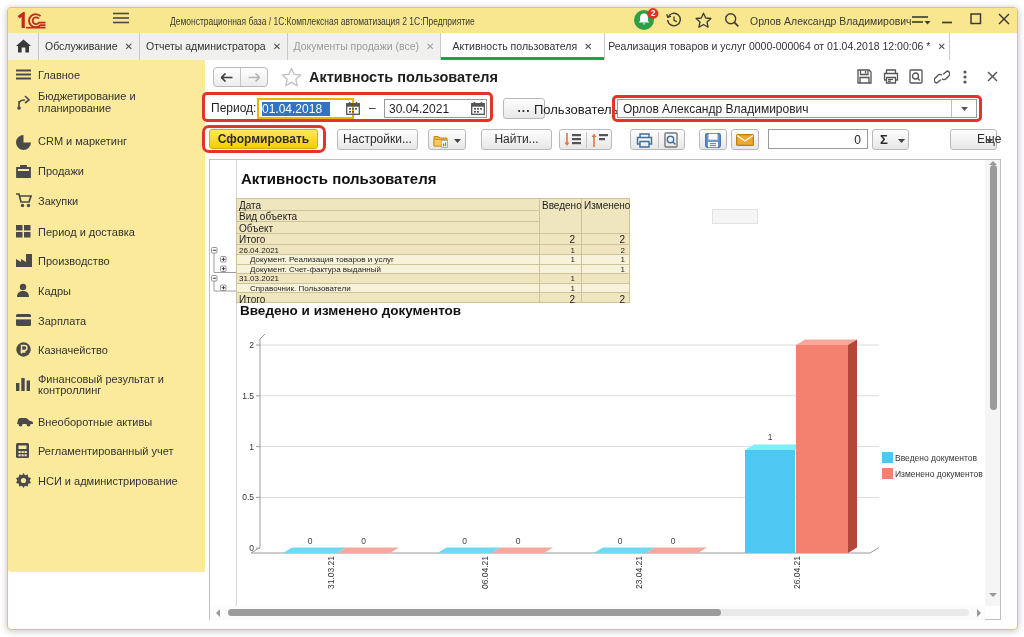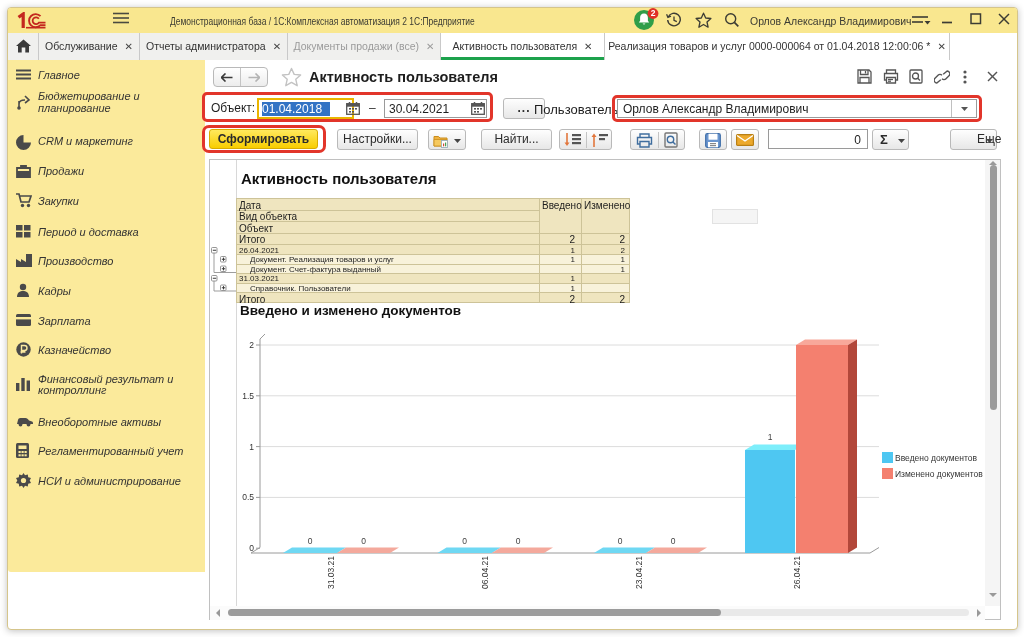--- a/index.html
+++ b/index.html
@@ -2,21 +2,21 @@
 <html><head><meta charset="utf-8">
 <style>
 *{margin:0;padding:0;box-sizing:border-box;}
 html,body{width:1024px;height:637px;background:#fff;font-family:"Liberation Sans",sans-serif;overflow:hidden;position:relative;}
 .abs{position:absolute;}
 #win{position:absolute;left:7px;top:7px;width:1011px;height:623px;background:#fff;border:1px solid #d5c58b;border-radius:4px;box-shadow:0 1px 7px rgba(0,0,0,.25);}
 #titlebar{position:absolute;left:8px;top:8px;width:1009px;height:25px;background:#f9e78f;border-radius:3px 3px 0 0;}
 #tabs{position:absolute;left:8px;top:33px;width:1009px;height:27px;background:#fff;}
 .tab{position:absolute;top:0;height:27px;background:#f0f0ee;border-right:1px solid #c9c9c9;color:#333;font-size:10.5px;line-height:26px;text-align:center;white-space:nowrap;overflow:hidden;}
 .tab .x{color:#444;margin-left:7px;font-size:10px;}
-#sidebar{position:absolute;left:8px;top:60px;width:197px;height:512px;background:#fbea9b;border-radius:0 0 0 3px;font-style:italic;}
+#sidebar{position:absolute;left:8px;top:60px;width:197px;height:512px;background:#fbea9b;border-radius:0 0 0 3px;}
 .sbi{position:absolute;left:8px;width:188px;color:#333;font-size:11px;line-height:11.5px;}
 .sbi svg{position:absolute;left:0px;}
 .sbi .t{position:absolute;left:22px;}
 .toolbtn{position:absolute;height:21px;background:linear-gradient(#fefefe,#e7e7e7);border:1px solid #b9b9b9;border-radius:3px;color:#2b2b2b;font-size:12px;text-align:center;line-height:19px;}
 .redbox{position:absolute;border:3px solid #e2352a;border-radius:5px;}
 .cell{position:absolute;overflow:hidden;white-space:nowrap;}
 </style></head>
 <body>
 <div id="win"></div>
 
@@ -266,21 +266,21 @@
         <circle cx="2" cy="12" r="1.6"></circle>
       </g>
     </svg>
   <svg class="abs" style="left:987px;top:71px" width="11" height="11">
       <g stroke="#555" stroke-width="1.4">
         <line x1="1" y1="1" x2="10" y2="10"></line>
         <line x1="10" y1="1" x2="1" y2="10"></line>
       </g>
     </svg>
   
-  <div class="abs" style="left:211px;top:101px;font-size:12px;color:#1e1e1e;">Объект:</div>
+  <div class="abs" style="left:211px;top:101px;font-size:12px;color:#1e1e1e;">Период:</div>
   <div class="abs" style="left:257px;top:98px;width:97px;height:21px;background:#fff;border:2px solid #eab500;">
      <div class="abs" style="left:3px;top:1.5px;width:68px;height:14px;background:#3273c4;color:#fff;font-size:12px;line-height:14px;">01.04.2018</div>
      <svg class="abs" style="left:87px;top:2px" width="14" height="13" viewBox="0 0 14 13">
         <rect x="0.7" y="1.7" width="12.6" height="10.6" fill="none" stroke="#555" stroke-width="1.3"></rect>
         <rect x="0.7" y="1.7" width="12.6" height="3" fill="#555"></rect>
         <line x1="3.5" y1="0" x2="3.5" y2="3" stroke="#555" stroke-width="1.5"></line>
         <line x1="10.5" y1="0" x2="10.5" y2="3" stroke="#555" stroke-width="1.5"></line>
         <g fill="#555">
           <rect x="3" y="6" width="2" height="1.6"></rect>
           <rect x="6" y="6" width="2" height="1.6"></rect>

